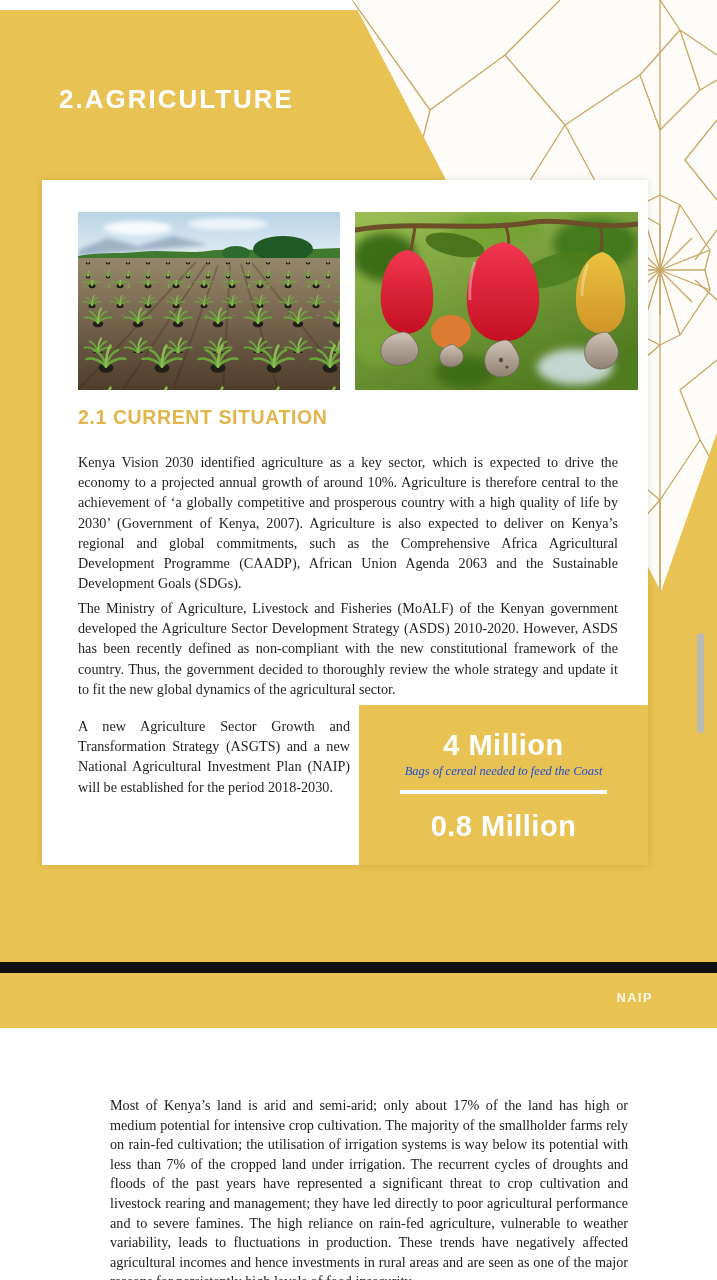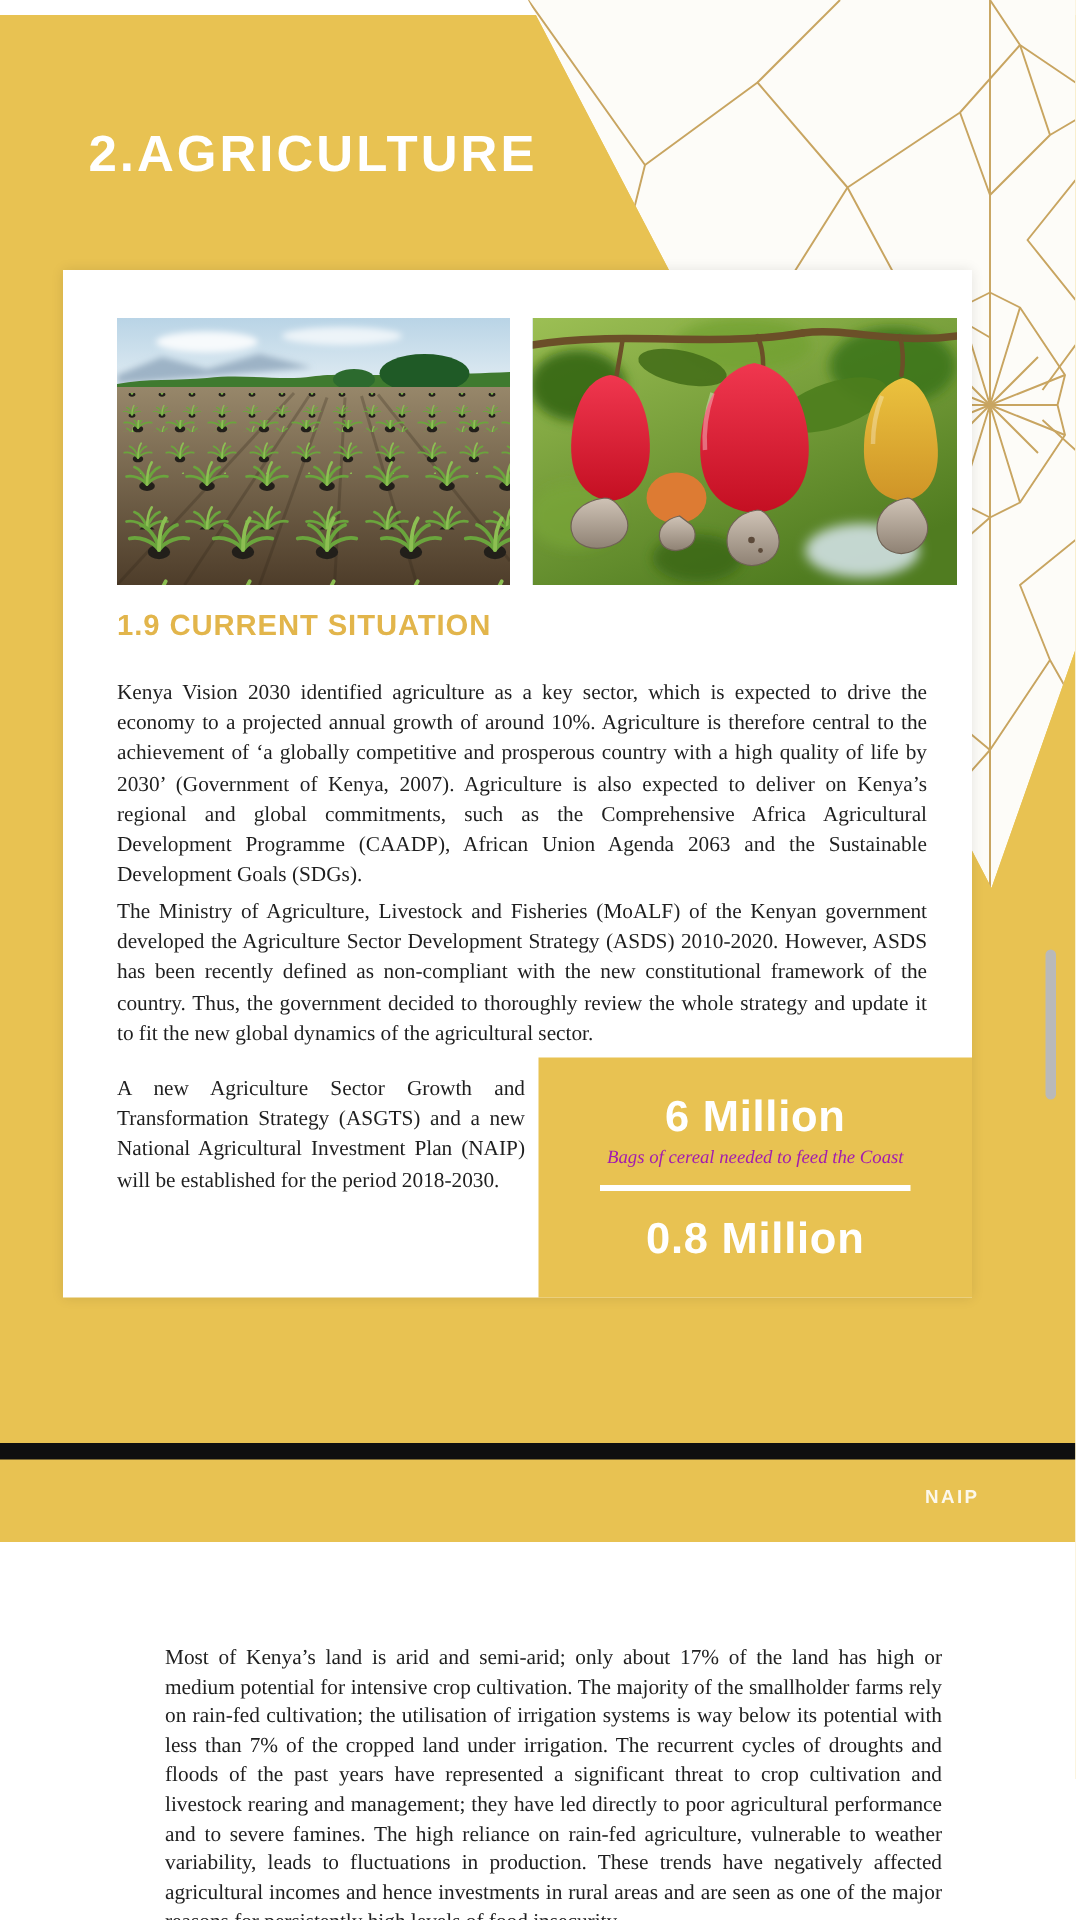--- a/index.html
+++ b/index.html
@@ -7,21 +7,21 @@
     position:relative;width:717px;height:1280px;overflow:hidden;
     background:#ffffff;font-family:"Liberation Sans",sans-serif;
   }
   
   .gold-bg{position:absolute;left:0;top:10px;width:717px;height:1018px;background:#e8c252;z-index:0;}
   
   .pattern{position:absolute;left:0;top:0;width:717px;height:600px;z-index:1;}
   
   .page-title{
     position:absolute;left:59px;top:84px;z-index:2;
-    font-size:34px;font-weight:bold;letter-spacing:2px;color:#ffffff;
+    font-size:26px;font-weight:bold;letter-spacing:2px;color:#ffffff;
   }
   
   .card{
     position:absolute;left:42px;top:180px;width:606px;height:685px;
     background:#ffffff;z-index:2;box-shadow:0 0 8px rgba(0,0,0,0.10);
   }
   .photo{position:absolute;top:32px;height:178px;overflow:hidden;background:#cde;}
   .photo svg{display:block;width:100%;height:100%;}
   .photo-left{left:36px;width:262px;}
   .photo-right{left:313px;width:283px;}
@@ -39,21 +39,21 @@
   .par3{top:536px;width:272px;}
   
   .stats{
     position:absolute;left:317px;top:525px;right:0;bottom:0;
     background:#e8c252;color:#ffffff;text-align:center;
   }
   .stat-value{font-size:29px;font-weight:bold;letter-spacing:0.5px;line-height:32px;margin-top:16px;}
   .stat-value.first{margin-top:24px;}
   .stat-caption{
     font-family:"Liberation Serif",serif;font-style:italic;
-    font-size:12.5px;color:#a21caf;margin-top:3px;
+    font-size:12.5px;color:#1d4ed8;margin-top:3px;
   }
   .stats-divider{width:207px;height:4px;background:#ffffff;margin:11px auto 13px auto;}
   
   .black-bar{position:absolute;left:0;top:962px;width:717px;height:11px;background:#0f0f0f;z-index:3;}
   .footer-left{
     position:absolute;left:72px;top:991px;z-index:3;
     font-size:12.5px;font-weight:bold;letter-spacing:1.4px;color:#fcf8ec;
   }
   .footer-right{
     position:absolute;right:64px;top:991px;z-index:3;
@@ -227,28 +227,28 @@
         <path d="M150,128 C136,130 128,140 130,152 C132,163 144,168 155,163 C164,159 167,149 162,140 C158,133 155,128 150,128 Z" fill="url(#nutGrad)" stroke="#6f6254" stroke-width="0.8"></path>
         <circle cx="146" cy="148" r="2.2" fill="#5c4a3a"></circle>
         <circle cx="152" cy="155" r="1.6" fill="#5c4a3a"></circle>
 
         <path d="M247,40 C232,44 222,60 221,85 C220,108 230,120 247,122 C263,120 272,107 270,84 C268,59 260,43 247,40 Z" fill="url(#yellowGrad)"></path>
         <path d="M233,52 C229,62 227,72 227,84" stroke="#ffffff" stroke-width="3" opacity="0.3" fill="none"></path>
         <path d="M250,120 C236,122 228,132 230,144 C232,155 244,160 254,155 C263,150 266,140 261,132 C257,125 254,120 250,120 Z" fill="url(#nutGrad)" stroke="#6f6254" stroke-width="0.8"></path>
       </svg>
     </div>
 
-    <div class="section-heading">1.9 CURRENT SITUATION</div>
+    <div class="section-heading">2.1 CURRENT SITUATION</div>
 
     <p class="body-par par1">Kenya Vision 2030 identified agriculture as a key sector, which is expected to drive the economy to a projected annual growth of around 10%. Agriculture is therefore central to the achievement of ‘a globally competitive and prosperous country with a high quality of life by 2030’ (Government of Kenya, 2007). Agriculture is also expected to deliver on Kenya’s regional and global commitments, such as the Comprehensive Africa Agricultural Development Programme (CAADP), African Union Agenda 2063 and the Sustainable Development Goals (SDGs).</p>
     <p class="body-par par2">The Ministry of Agriculture, Livestock and Fisheries (MoALF) of the Kenyan government developed the Agriculture Sector Development Strategy (ASDS) 2010-2020. However, ASDS has been recently defined as non-compliant with the new constitutional framework of the country. Thus, the government decided to thoroughly review the whole strategy and update it to fit the new global dynamics of the agricultural sector.</p>
     <p class="body-par par3">A new Agriculture Sector Growth and Transformation Strategy (ASGTS) and a new National Agricultural Investment Plan (NAIP) will be established for the period 2018-2030.</p>
 
     <div class="stats">
-      <div class="stat-value first">6 Million</div>
+      <div class="stat-value first">4 Million</div>
       <div class="stat-caption">Bags of cereal needed to feed the Coast</div>
       <div class="stats-divider"></div>
       <div class="stat-value">0.8 Million</div>
     </div>
   </div>
 
   <div class="black-bar"></div>
 
   <div class="footer-right">NAIP</div>
 

